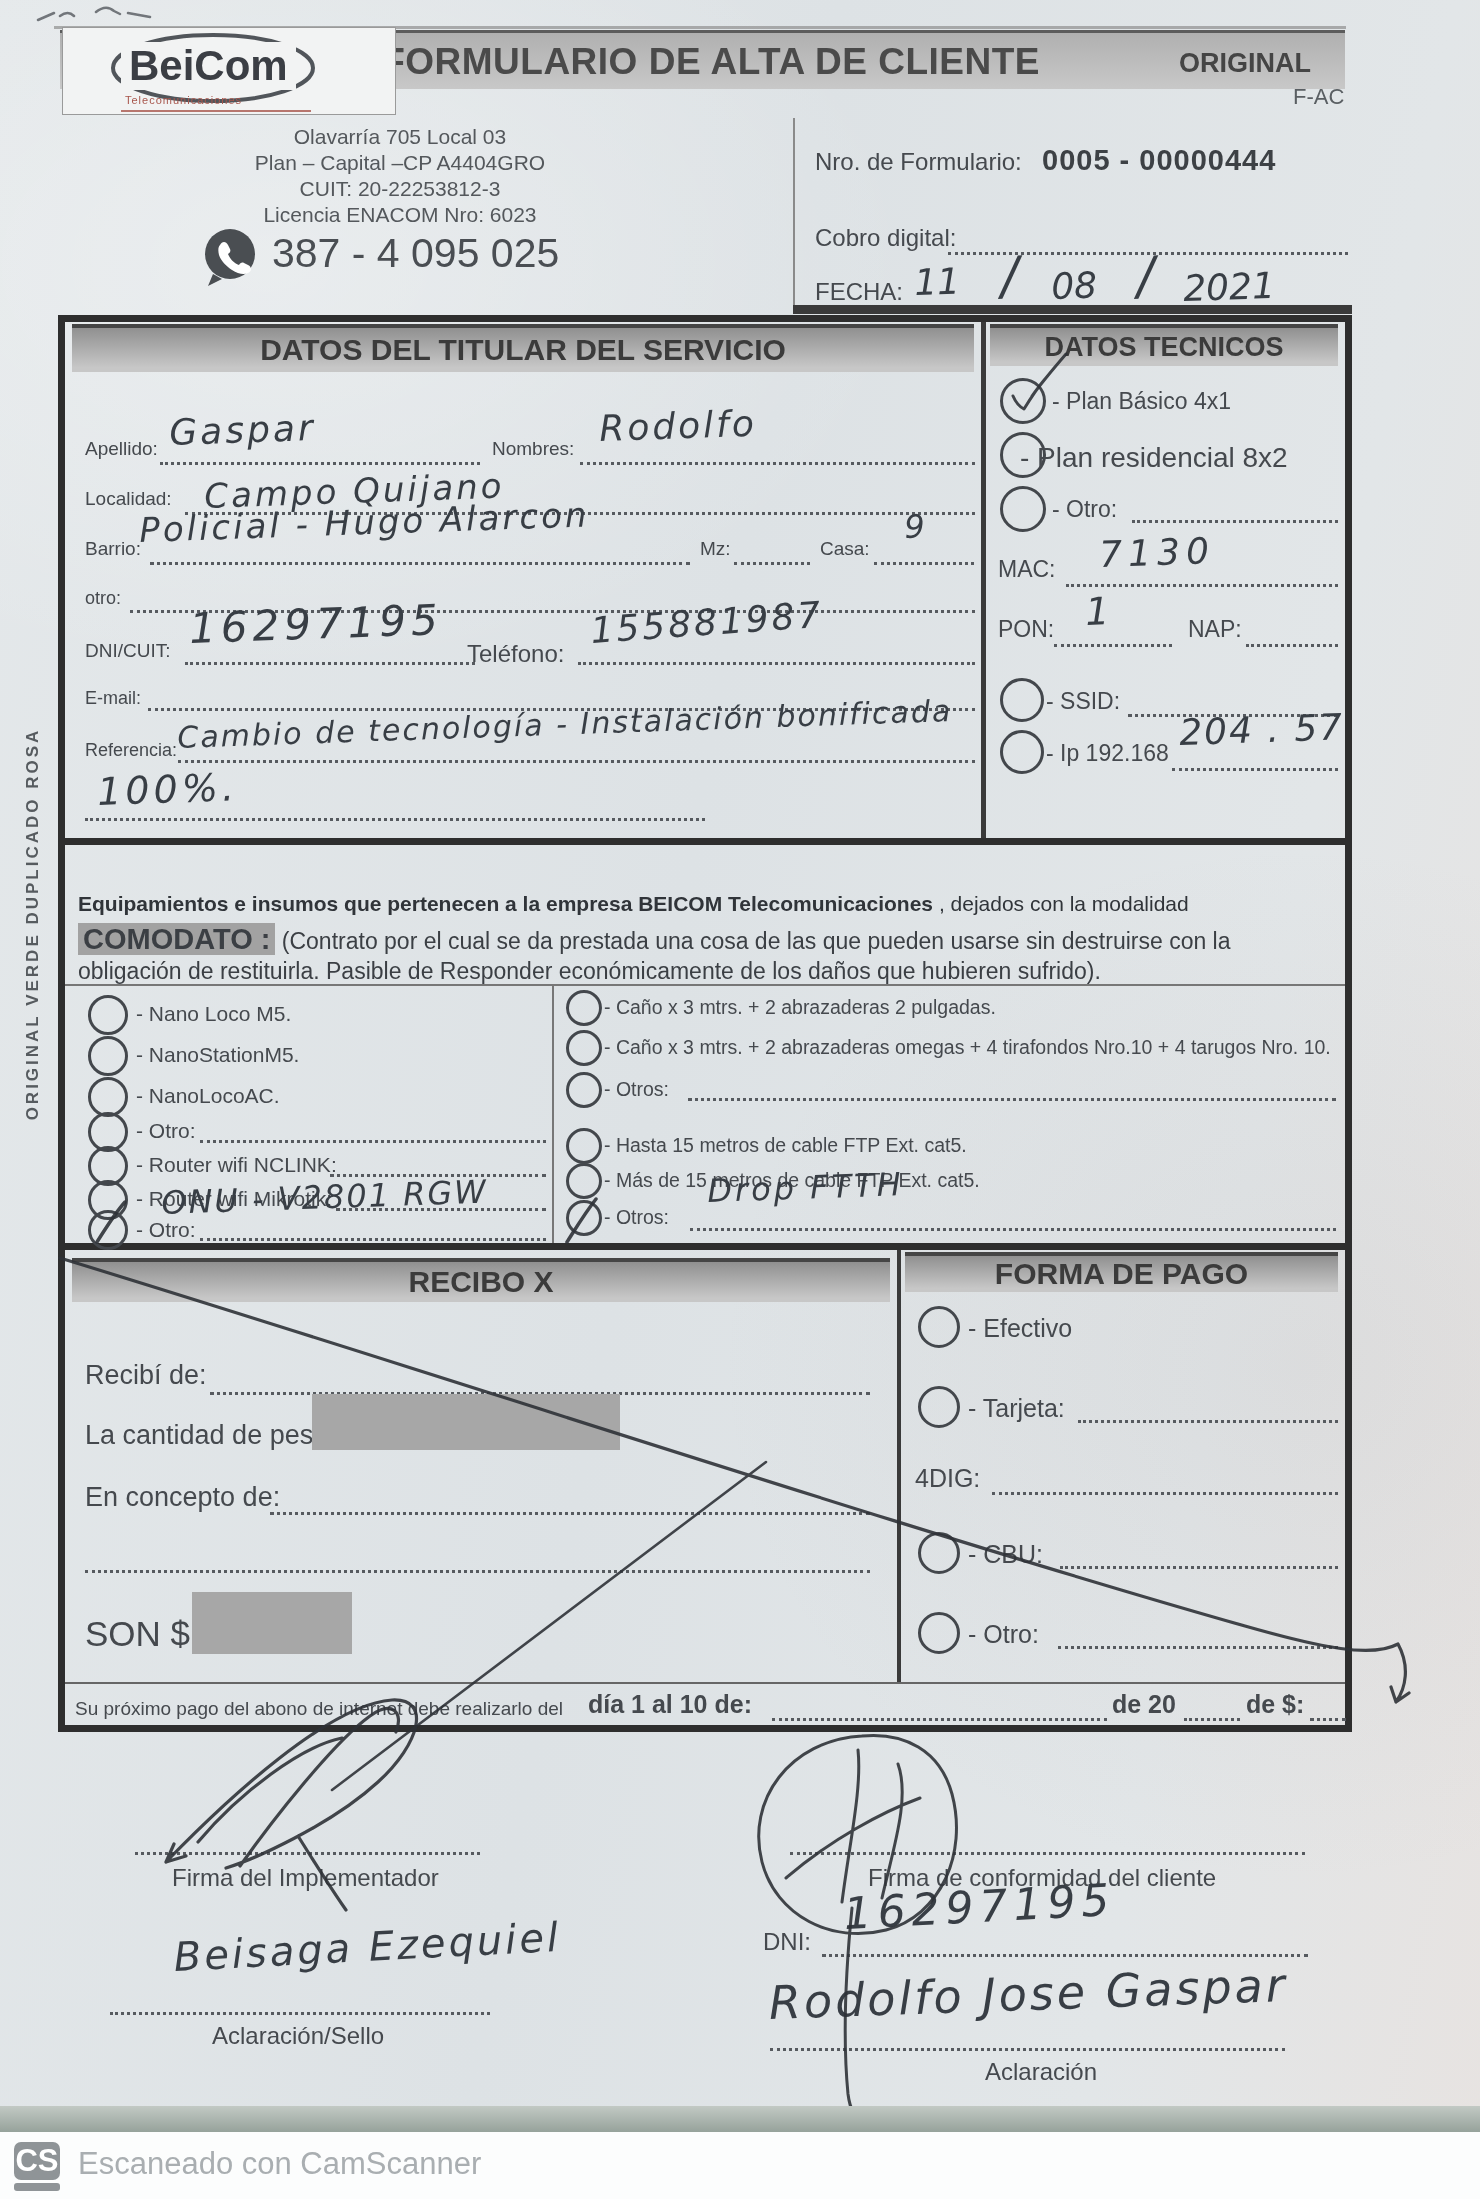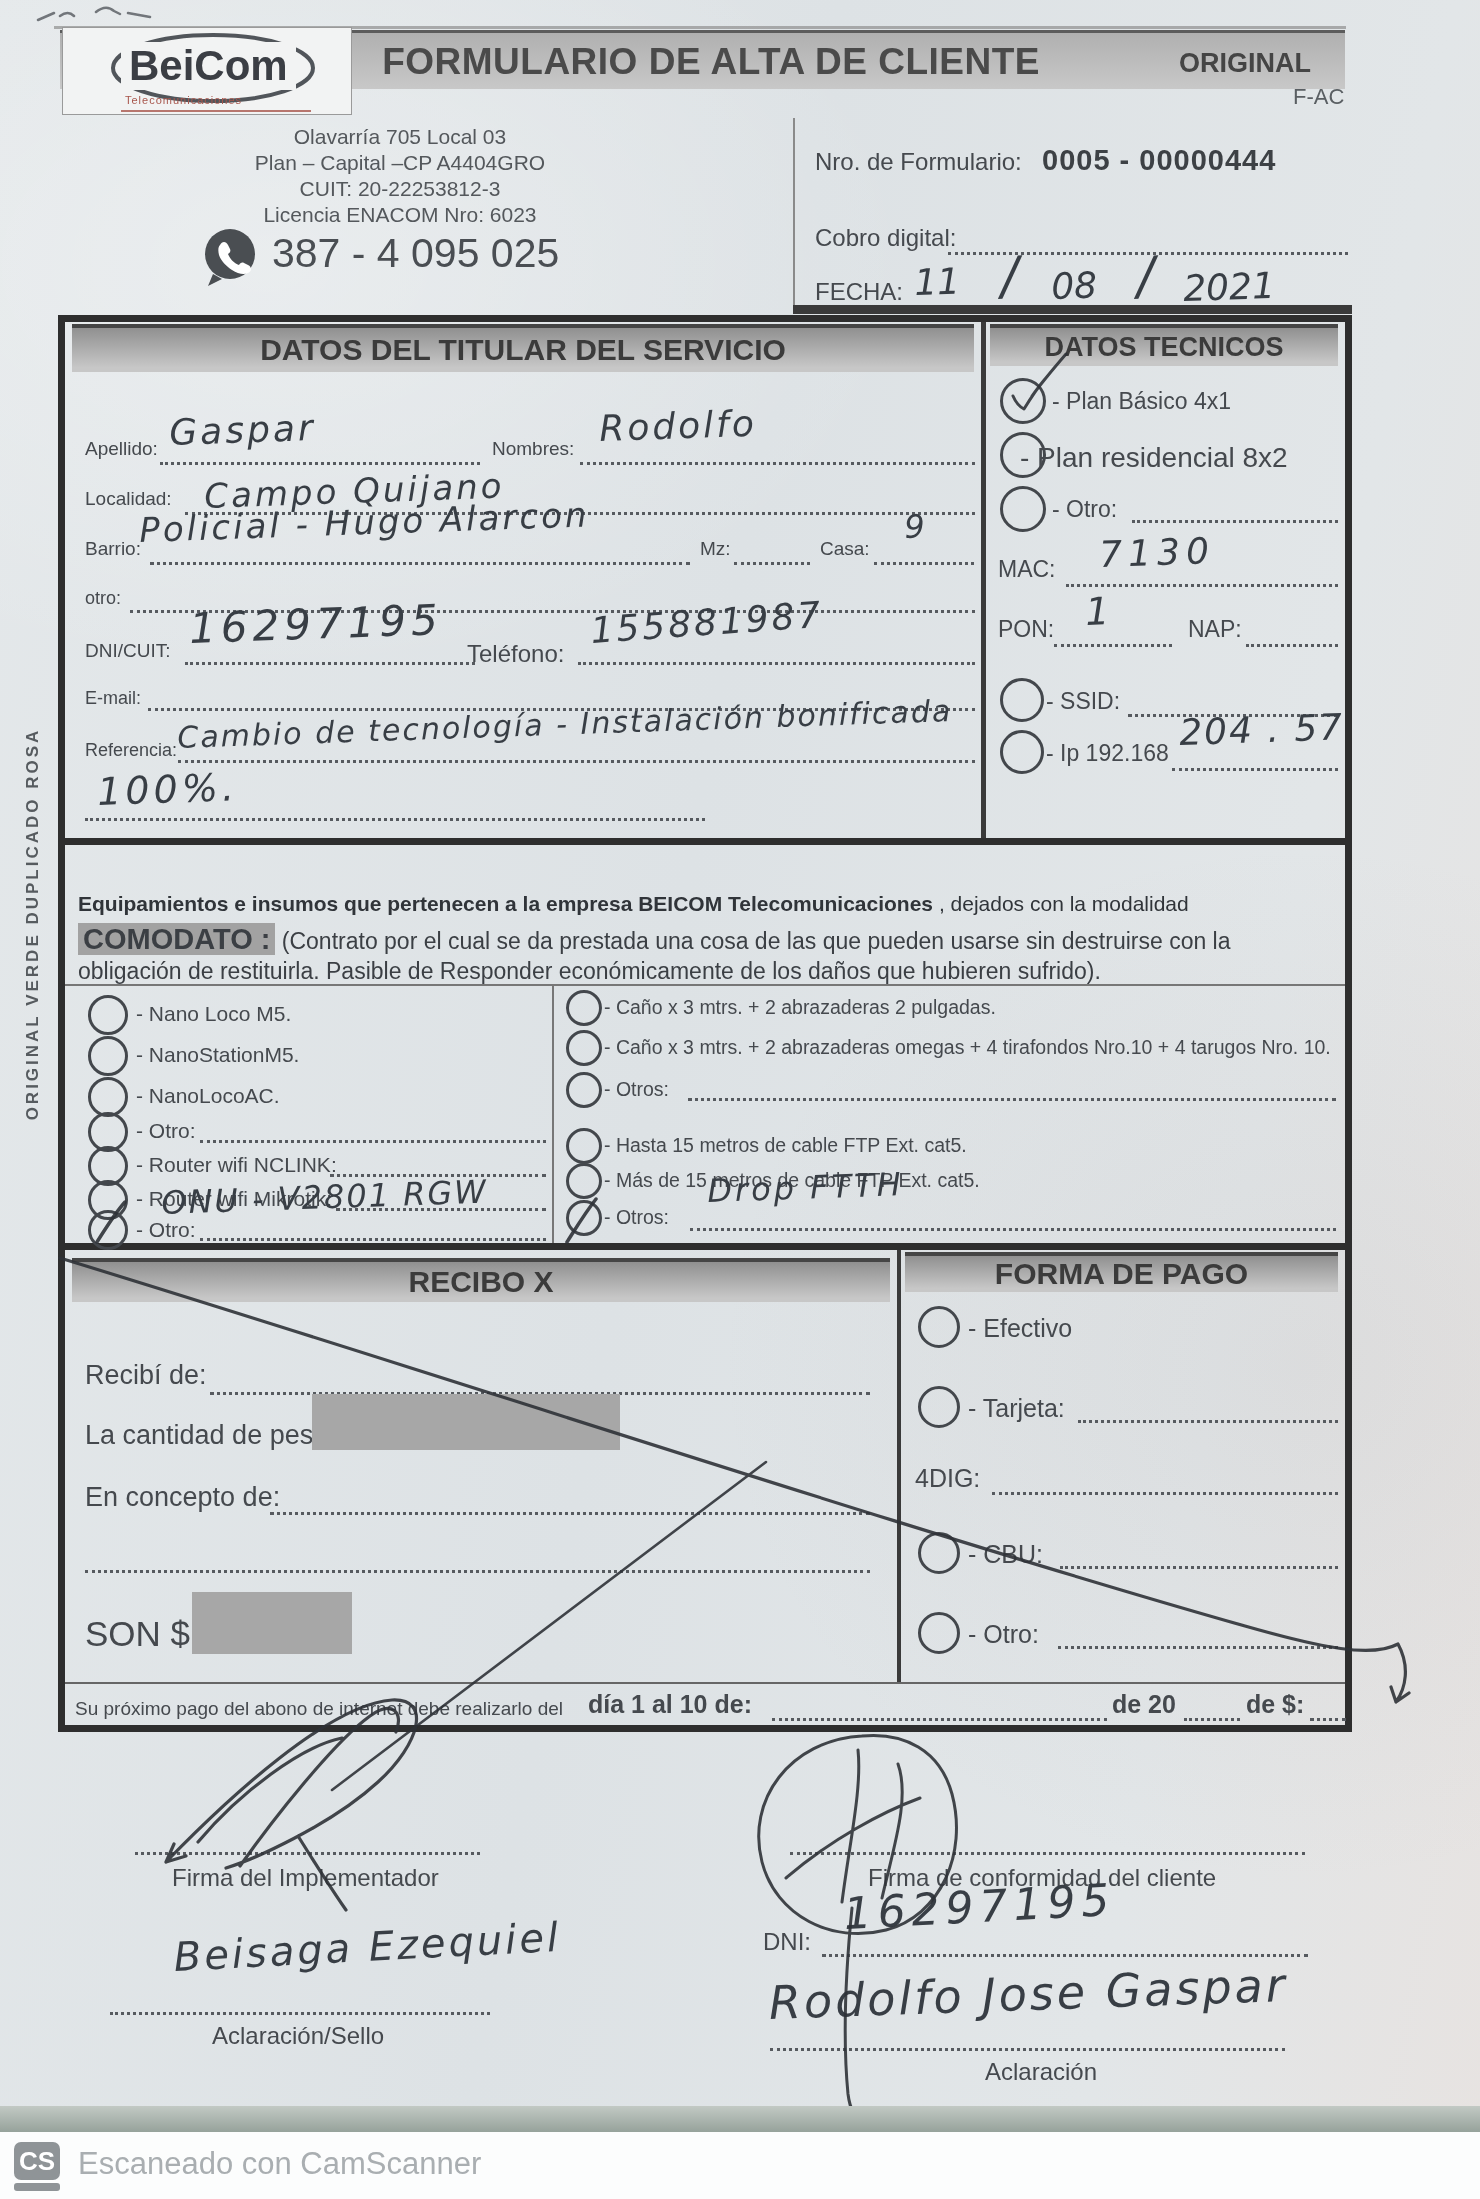--- a/index.html
+++ b/index.html
@@ -17,21 +17,21 @@
   .hw{position:absolute;font-family:"DejaVu Sans",sans-serif;font-style:italic;
       color:#383e45;white-space:nowrap;transform:rotate(-2deg);transform-origin:left bottom;}
   .bar{position:absolute;background:linear-gradient(180deg,#909090 0%,#c7c7c7 90%);
       border-top:4px solid #454545;display:flex;align-items:center;justify-content:center;
       font-weight:bold;color:#3b3b3b;box-sizing:border-box;}
   .redact{position:absolute;background:#a7a7a7;}
   .vl,.hl{position:absolute;background:#333;}
   .outer{position:absolute;left:58px;top:315px;width:1294px;height:1417px;
       border:7px solid #2e2e2e;box-sizing:border-box;}
   .pen{position:absolute;left:0;top:0;pointer-events:none;}
-  .logo{position:absolute;left:62px;top:27px;width:290px;height:88px;background:#f2f3f3;
+  .logo{position:absolute;left:62px;top:27px;width:334px;height:88px;background:#f2f3f3;
       border:1px solid #9a9a9a;box-sizing:border-box;z-index:3;}
   .meta-edge{position:absolute;background:#8a8a8a;}
   .ftr{position:absolute;left:0;top:2132px;width:1480px;height:67px;background:#fcfdfd;}
 </style>
 </head>
 <body>
 
 <div class="page">
 
   <div class="abs" style="left:54px;top:26px;width:1292px;height:3px;background:#8e8e8e;opacity:.7"></div>
@@ -253,19 +253,19 @@
       <path d="M60,1258 C420,1368 900,1528 1245,1626 C1322,1648 1372,1658 1398,1644 C1410,1666 1406,1688 1396,1702 M1396,1702 l-5,-15 M1396,1702 l13,-9" stroke-width="3.2"></path>
       <path d="M332,1790 L766,1462" stroke-width="2.6"></path>
       <path d="M166,1862 C228,1798 330,1704 392,1700 C432,1698 420,1744 378,1782 C330,1826 252,1860 226,1868 M240,1866 C274,1818 334,1742 370,1716 C392,1700 404,1712 396,1732 M198,1842 C240,1792 302,1746 342,1738 M166,1862 l20,-6 M166,1862 l8,-18 M298,1836 C318,1868 332,1890 346,1910" stroke-width="3.2"></path>
       <path d="M862,1736 C790,1740 746,1800 762,1862 C776,1916 832,1944 886,1930 C940,1916 968,1854 952,1794 C940,1750 904,1732 862,1736 M842,1902 C850,1840 862,1788 858,1750 M882,1898 C894,1846 910,1798 898,1764 M786,1878 C830,1840 882,1812 920,1798 M852,1908 C846,1968 842,2032 848,2094 C850,2110 856,2120 864,2122" stroke-width="3"></path>
     </g>
   </svg>
 
   <div class="abs" style="left:0;top:2106px;width:1480px;height:26px;background:linear-gradient(180deg,#c2c9c4,#96a29b)"></div>
   <div class="ftr">
     <div class="abs" style="left:14px;top:10px;width:46px;height:38px;background:#8f9497;border-radius:7px;display:flex;align-items:center;justify-content:center">
-      <span style="color:#fff;font-weight:bold;font-size:26px">CS</span>
+      <span style="color:#fff;font-weight:bold;font-size:31px">CS</span>
     </div>
     <div class="abs" style="left:14px;top:51px;width:46px;height:8px;background:#8f9497;border-radius:3px"></div>
     <div class="abs" style="left:78px;top:14px;font-size:31px;color:#a9aeb1">Escaneado con CamScanner</div>
   </div>
 
 </div>
 
 </body></html>

